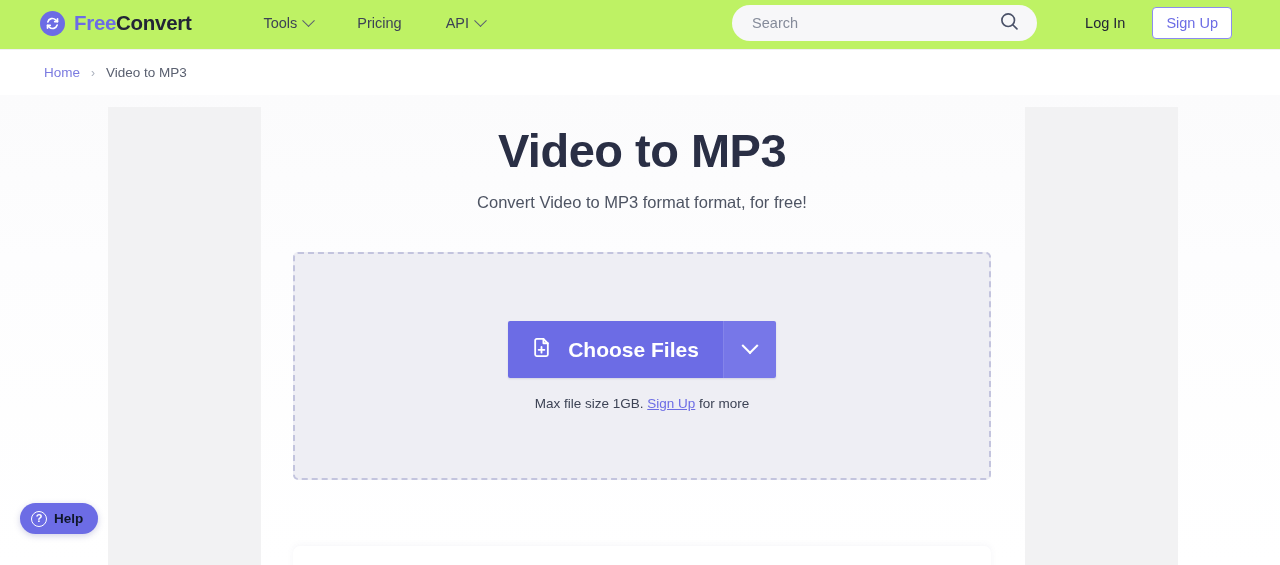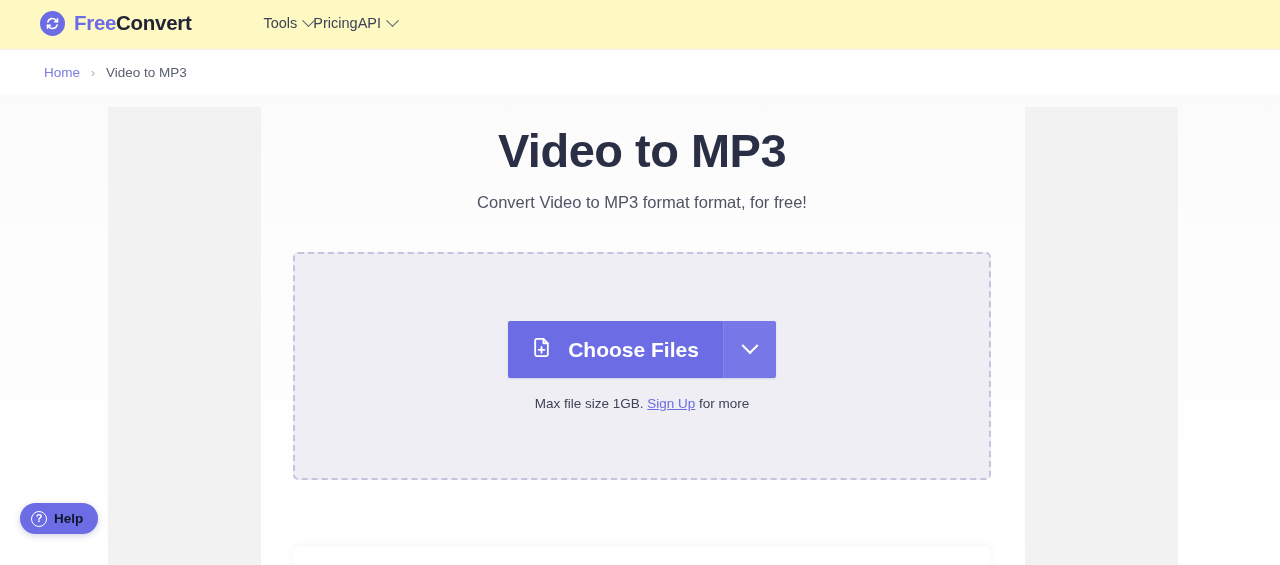--- a/index.html
+++ b/index.html
@@ -8,21 +8,21 @@
     overflow: hidden;
     font-family: "Liberation Sans", sans-serif;
     background: #ffffff;
     color: #2d3748;
   }
 
   
   .header {
     position: relative;
     height: 50px;
-    background: #fef9c3;
+    background: #bef264;
     display: flex;
     align-items: center;
     padding: 0 48px 3px 40px;
     border-bottom: 1px solid #f0f0f2;
   }
   .brand {
     display: flex;
     align-items: center;
     gap: 9px;
     cursor: pointer;
@@ -40,20 +40,21 @@
     letter-spacing: -0.3px;
     white-space: nowrap;
   }
   .brand-free { color: #6c6ce5; }
   .brand-convert { color: #222436; }
 
   .nav {
     display: flex;
     align-items: center;
     margin-left: 72px;
+    gap: 44px;
   }
   .nav-item {
     display: flex;
     align-items: center;
     gap: 7px;
     font-size: 14.5px;
     color: #3d4355;
     cursor: pointer;
     white-space: nowrap;
   }
@@ -300,20 +301,33 @@
     </div>
     <div class="nav-item">
       <span>Pricing</span>
     </div>
     <div class="nav-item">
       <span>API</span>
       <span class="chev"></span>
     </div>
   </div>
 
+  <div class="header-right">
+    <div class="searchbox">
+      <input type="text" placeholder="Search" style="">
+      <span>
+        <svg width="21" height="21" viewBox="0 0 24 24" fill="none" stroke="#4a5168" stroke-width="1.9" stroke-linecap="round">
+          <circle cx="10.5" cy="10.5" r="7.2"></circle>
+          <line x1="16" y1="16" x2="20.5" y2="20.5"></line>
+        </svg>
+      </span>
+    </div>
+    <span class="login-link">Log In</span>
+    <button class="signup-btn">Sign Up</button>
+  </div>
 </div>
 
 <div class="breadcrumb-bar">
   <span class="crumb-link">Home</span>
   <span class="crumb-sep">›</span>
   <span class="crumb-current">Video to MP3</span>
 </div>
 
 <div class="main">
 

